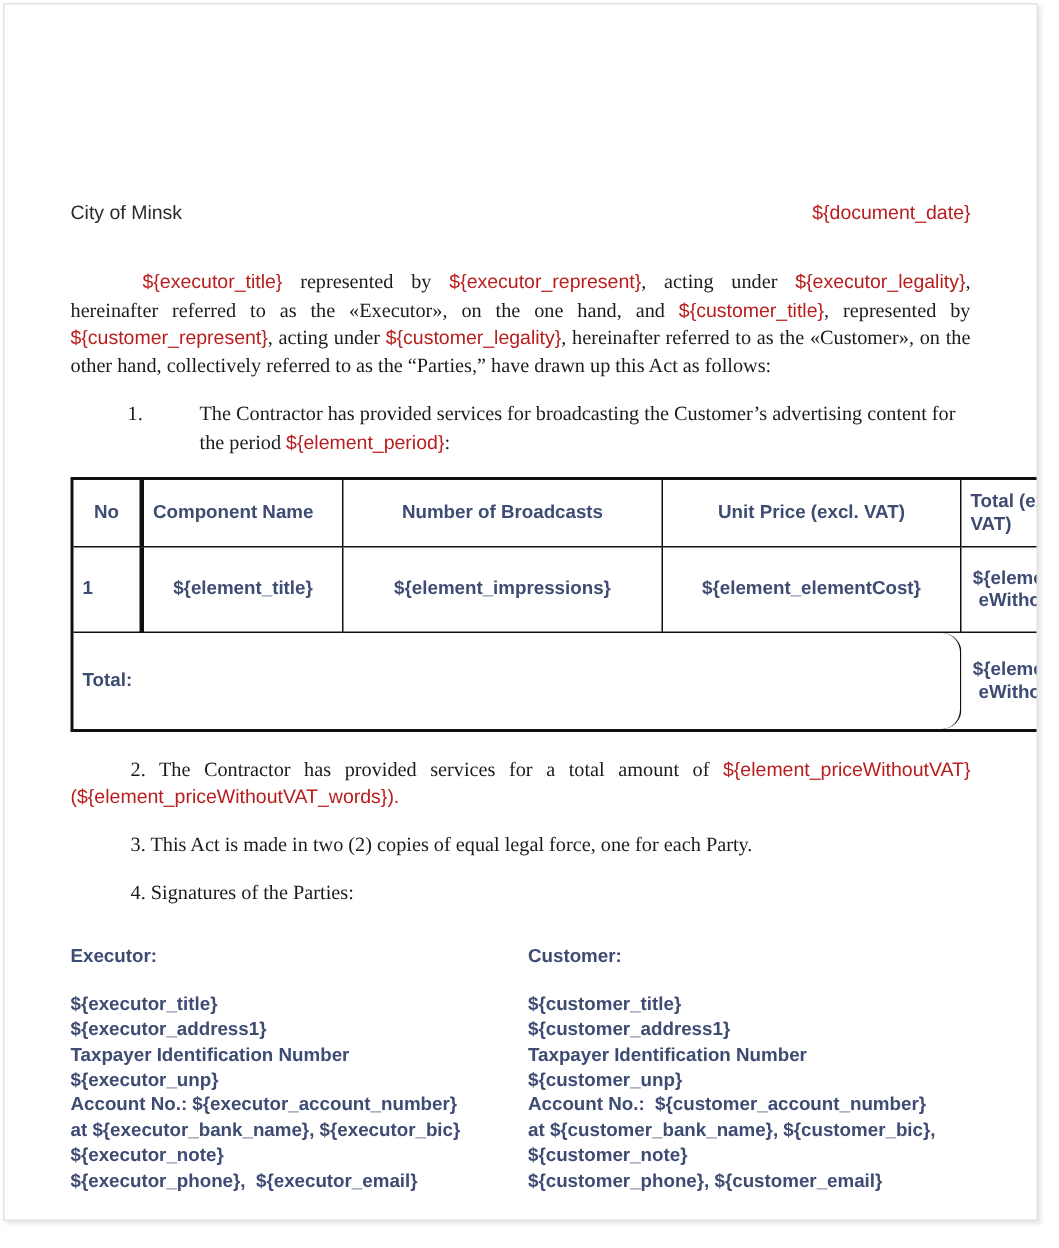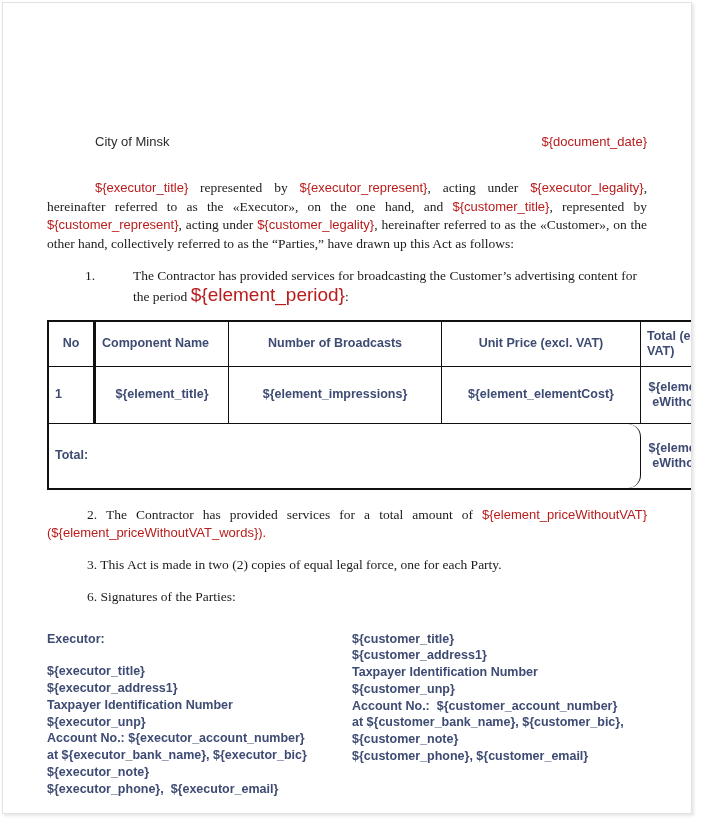--- a/index.html
+++ b/index.html
@@ -48,21 +48,20 @@
   .cityrow {
     display: flex;
     justify-content: space-between;
     align-items: baseline;
     margin-top: 47px;
   }
   .city {
     font-family: "Liberation Sans", "DejaVu Sans", sans-serif;
     font-size: 13px;
     color: #2b2b2b;
-    margin-left: 48px;
   }
   .ph {
     font-family: "Liberation Sans", "DejaVu Sans", sans-serif;
     font-weight: normal;
     color: #b91c1c;
     margin-top: 40px;
   }
   .date-ph { font-size: 13px; }
 
   
@@ -80,21 +79,21 @@
   
   .clause1 {
     margin-top: 14px;
     padding-left: 86px;
     text-indent: -24px;
     font-size: 13.5px;
     line-height: 18.5px;
     color: #1b1b1b;
   }
   .clause1 .num { display: inline-block; width: 24px; }
-  .clause1 .ph { font-size: 19px; text-align: center; }
+  .clause1 .ph { font-size: 13px; text-align: center; }
 
   
   table.acttable {
     margin-top: 12px;
     width: 100%;
     border-collapse: separate;
     border-spacing: 0;
     border: 2px solid #101010;
     table-layout: fixed;
   }
@@ -204,39 +203,40 @@
           <td class="cell-total-label" colspan="4" style="border-right:1px solid #101010;">Total:</td>
           <td class="col-total last cell-totalvalue">${element_priceWithoutVAT}</td>
         </tr>
       </tbody>
     </table>
 
     <p class="clause2"><span>2. The Contractor has provided services for a total amount of </span><span class="ph">${element_priceWithoutVAT}</span><span class="ph"> (</span><span class="ph">${element_priceWithoutVAT_words}</span><span class="ph">).</span></p>
 
     <p class="clause-plain">3. This Act is made in two (2) copies of equal legal force, one for each Party.</p>
 
-    <p class="clause-plain">6. Signatures of the Parties:</p>
+    <p class="clause-plain">4. Signatures of the Parties:</p>
 
     <div class="sigs">
 
       <div class="sig-col left">
         <div class="sig-heading">Executor:</div>
         <div class="sig-line">${executor_title}</div>
         <div class="sig-line">${executor_address1}</div>
         <div class="sig-line">Taxpayer Identification Number</div>
         <div class="sig-line">${executor_unp}</div>
         <div class="sig-line">Account No.: ${executor_account_number}</div>
         <div class="sig-line">at ${executor_bank_name}, ${executor_bic}</div>
         <div class="sig-line">${executor_note}</div>
         <div class="sig-line">${executor_phone},  ${executor_email}</div>
         <div class="sig-gap"></div>
 
       </div>
 
       <div class="sig-col right">
+        <div class="sig-heading">Customer:</div>
         <div class="sig-line">${customer_title}</div>
         <div class="sig-line">${customer_address1}</div>
         <div class="sig-line">Taxpayer Identification Number</div>
         <div class="sig-line">${customer_unp}</div>
         <div class="sig-line">Account No.:  ${customer_account_number}</div>
         <div class="sig-line">at ${customer_bank_name}, ${customer_bic},</div>
         <div class="sig-line">${customer_note}</div>
         <div class="sig-line">${customer_phone}, ${customer_email}</div>
         <div class="sig-gap"></div>
 

